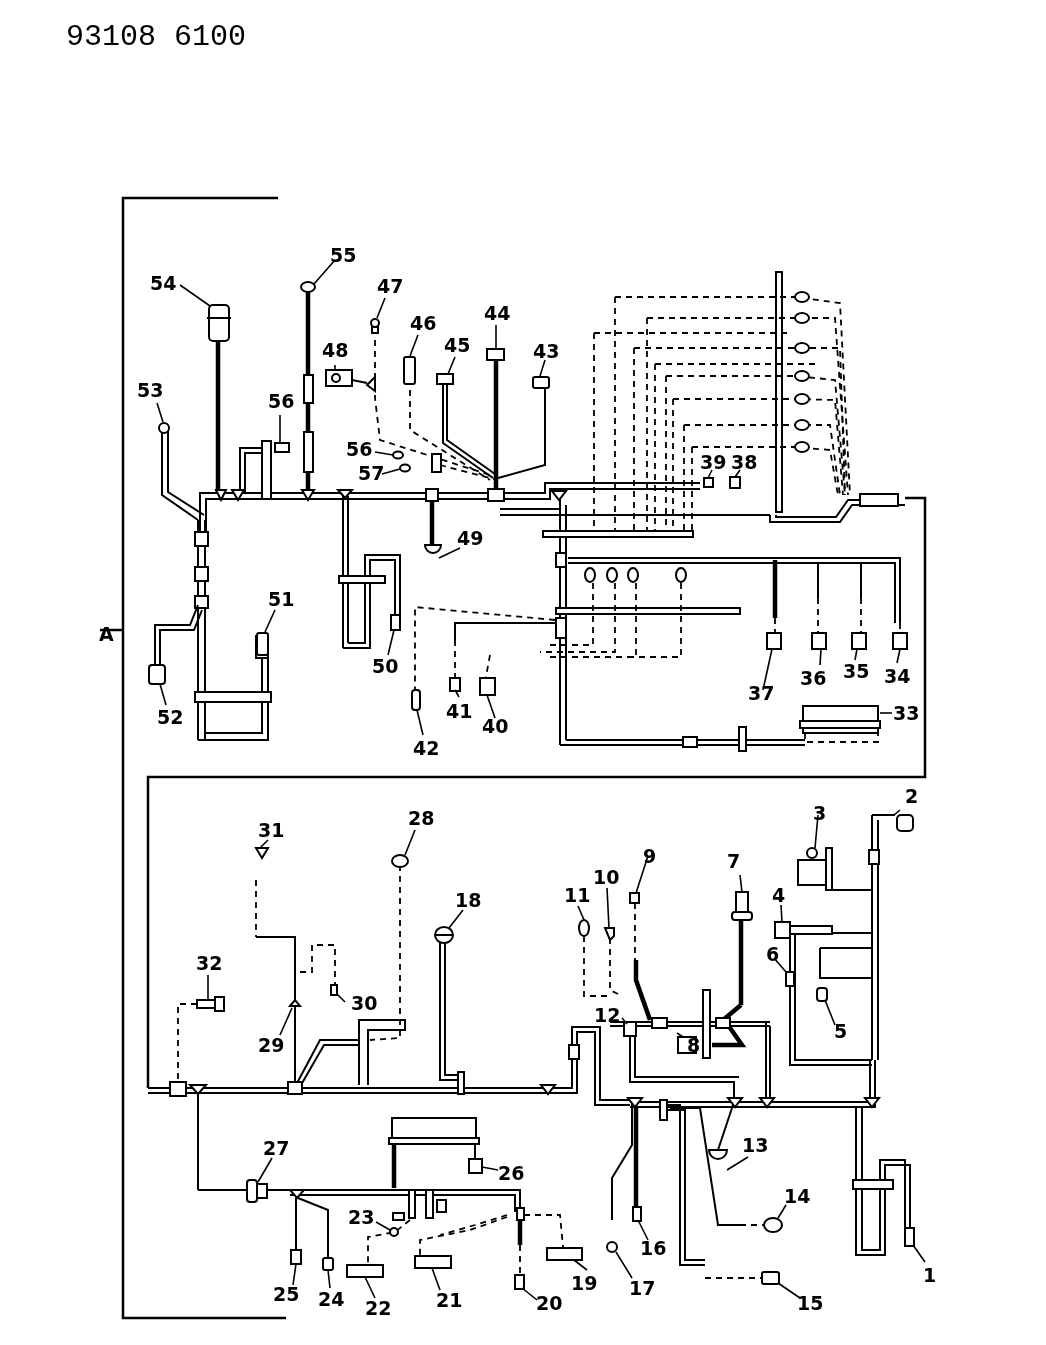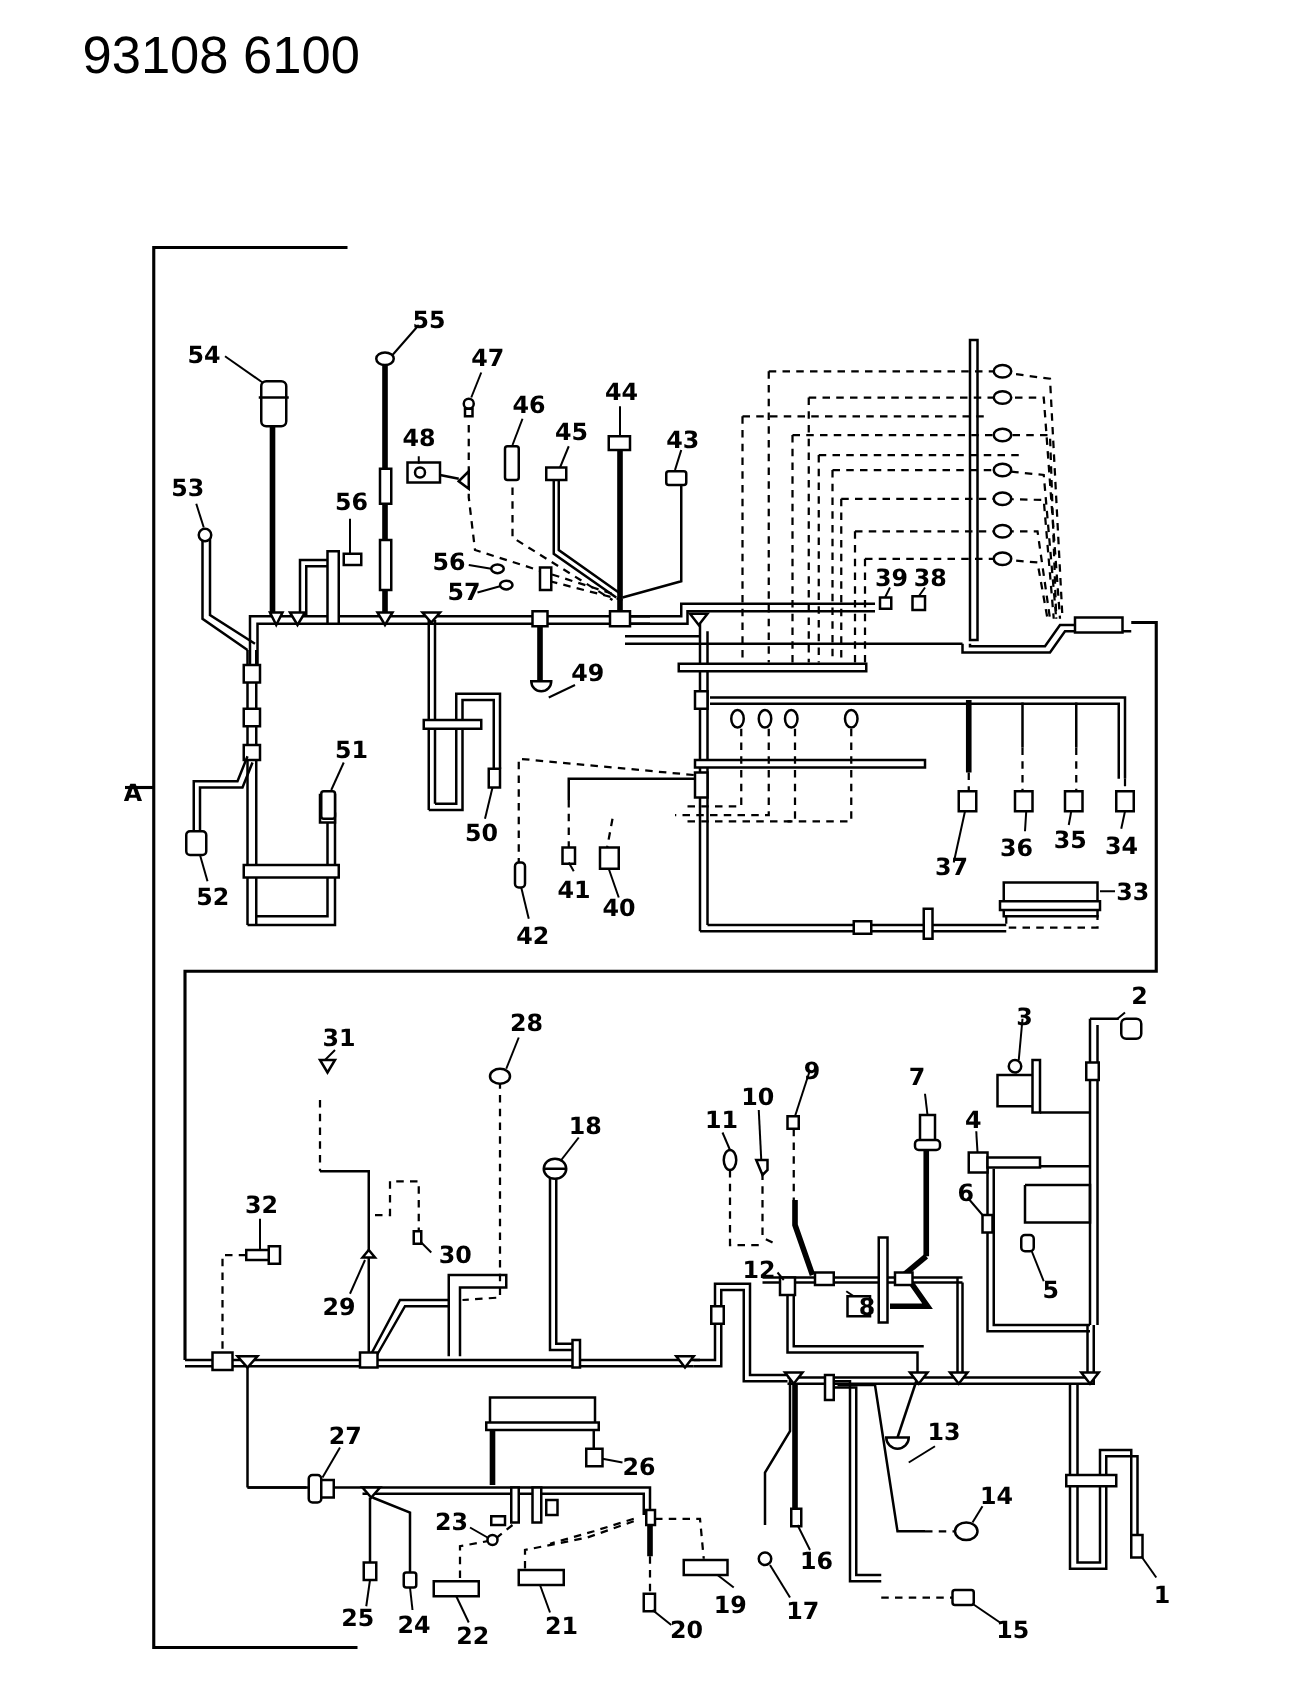--- a/index.html
+++ b/index.html
@@ -1,17 +1,17 @@
 <!DOCTYPE html>
 <html><head>
 <meta charset="utf-8">
 <style>
   html, body { margin: 0; padding: 0; background: #ffffff; }
   body { width: 1046px; height: 1345px; position: relative; overflow: hidden; font-family: "Liberation Sans", sans-serif; }
-  #page-title { position: absolute; left: 66px; top: 20px; font-family: Liberation Sans, sans-serif; font-size: 42px; color: #000; letter-spacing: 0px; }
+  #page-title { position: absolute; left: 66px; top: 20px; font-family: Liberation Mono, monospace; font-size: 30px; color: #000; letter-spacing: 0px; }
   #diagram { position: absolute; left: 0; top: 0; }
   .w { fill: none; stroke: #000; stroke-width: 2; }
   .w2 { fill: none; stroke: #000; stroke-width: 4.5; }
   .d { fill: none; stroke: #000; stroke-width: 1.8; stroke-dasharray: 6 5; }
   .ld { fill: none; stroke: #000; stroke-width: 1.6; }
   .p { fill: #fff; stroke: #000; stroke-width: 2; }
   .lbl { font-family: "DejaVu Sans", sans-serif; font-weight: bold; font-size: 19px; fill: #000; }
   .frame { fill: none; stroke: #000; stroke-width: 2.5; }
 </style>
 </head>

